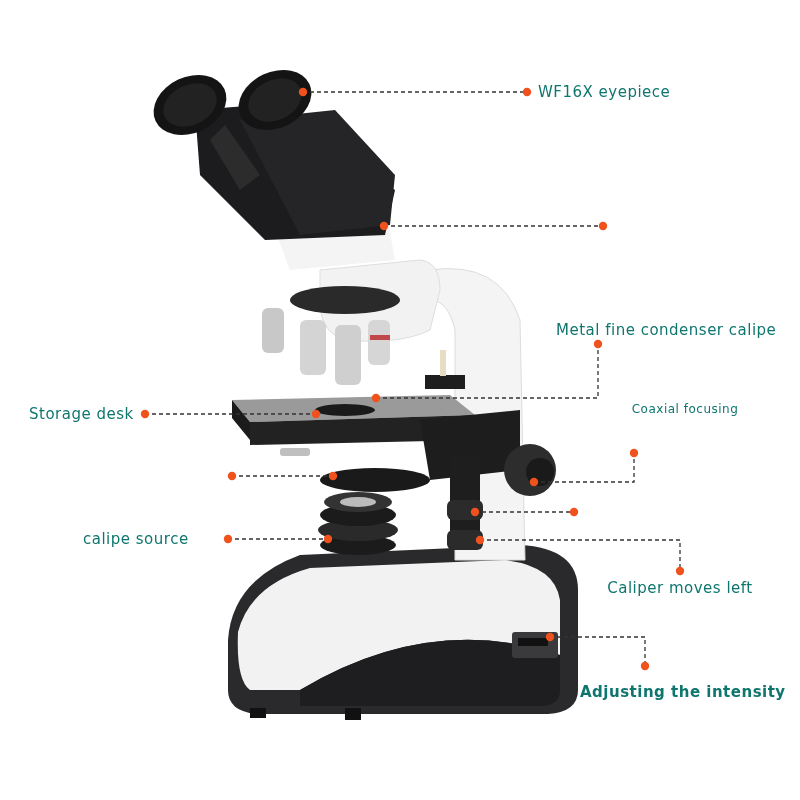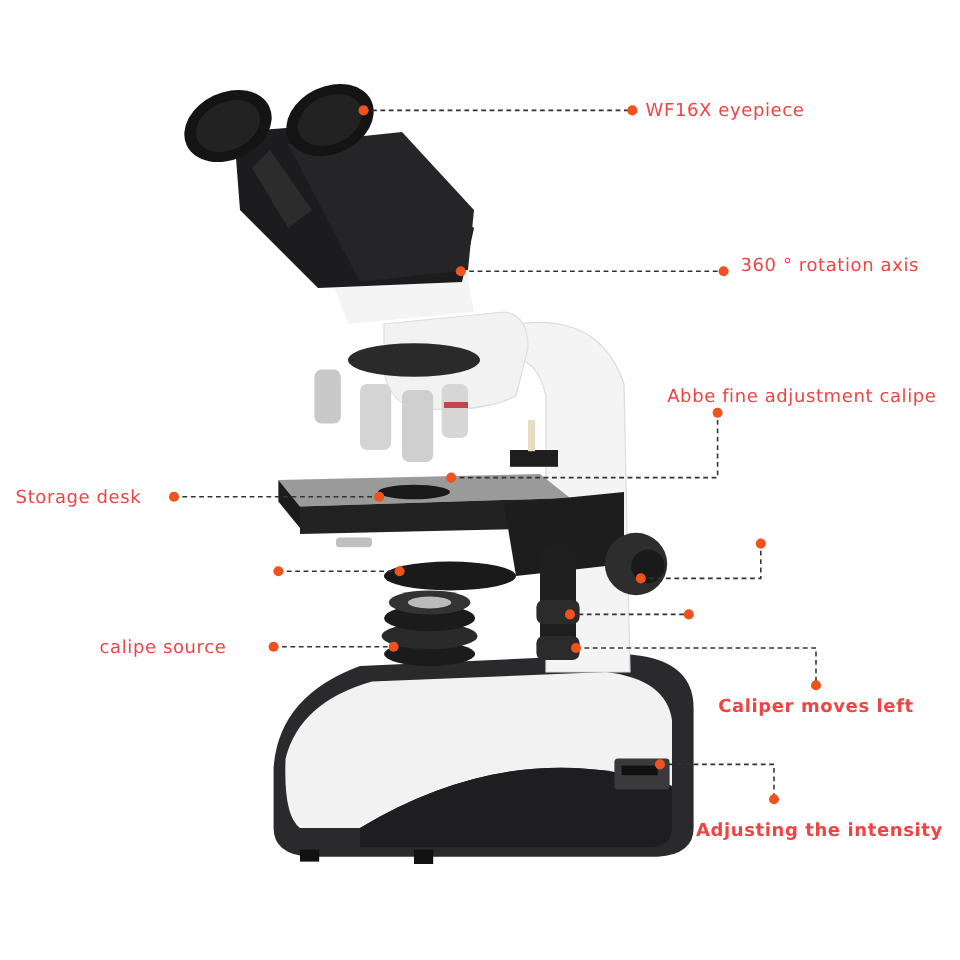--- a/index.html
+++ b/index.html
@@ -1,18 +1,18 @@
 <!DOCTYPE html>
 <html><head>
 <meta charset="utf-8">
 <style>
   html,body{margin:0;padding:0;background:#ffffff;}
   body{width:800px;height:800px;position:relative;overflow:hidden;font-family:"DejaVu Sans","Liberation Sans",sans-serif;color:#222;}
   #stage{position:absolute;left:0;top:0;width:800px;height:800px;}
-  .lbl{position:absolute;font-size:15px;letter-spacing:0.5px;color:#ef4444;white-space:nowrap;line-height:20px;}
+  .lbl{position:absolute;font-size:15px;letter-spacing:0.5px;color:#0f766e;white-space:nowrap;line-height:20px;}
   .lbl.small{font-size:12px;line-height:19px;text-align:center;}
   .lbl.med{font-size:15px;line-height:22px;text-align:center;}
   svg{position:absolute;left:0;top:0;}
 </style>
 </head>
 <body>
 
 <div id="stage">
 
   <svg width="800" height="800" viewBox="0 0 800 800">
@@ -114,30 +114,30 @@
       <circle cx="574" cy="512" r="4.2"></circle>
       <circle cx="475" cy="512" r="4.2"></circle>
       <circle cx="680" cy="571" r="4.2"></circle>
       <circle cx="480" cy="540" r="4.2"></circle>
       <circle cx="645" cy="666" r="4.2"></circle>
       <circle cx="550" cy="637" r="4.2"></circle>
     </g>
   </svg>
 
   <div class="lbl" style="left:538px;top:82px;">WF16X eyepiece</div>
-  <div class="lbl" style="left:617px;top:211px;">360 ° rotation axis</div>
-  <div class="lbl" style="left:556px;top:320px;">Abbe fine adjustment calipe</div>
+  <div class="lbl" style="left:556px;top:320px;">Metal fine condenser calipe</div>
 
   <div class="lbl small" style="left:600px;top:400px;width:170px;">
+    <div>Coaxial focusing</div>
   </div>
 
-  <div class="lbl" style="left:13px;top:404px;">Storage desk</div>
+  <div class="lbl" style="left:29px;top:404px;">Storage desk</div>
   <div class="lbl" style="left:83px;top:529px;">calipe source</div>
 
 
-  <div class="lbl med" style="left:595px;top:577px;width:170px;font-weight:bold;">
+  <div class="lbl med" style="left:595px;top:577px;width:170px;">
     <div>Caliper moves left</div>
   </div>
 
   <div class="lbl med" style="left:580px;top:680px;width:200px;line-height:24px;font-weight:bold;">
     <div>Adjusting the intensity</div>
   </div>
 </div>
 
 </body></html>

